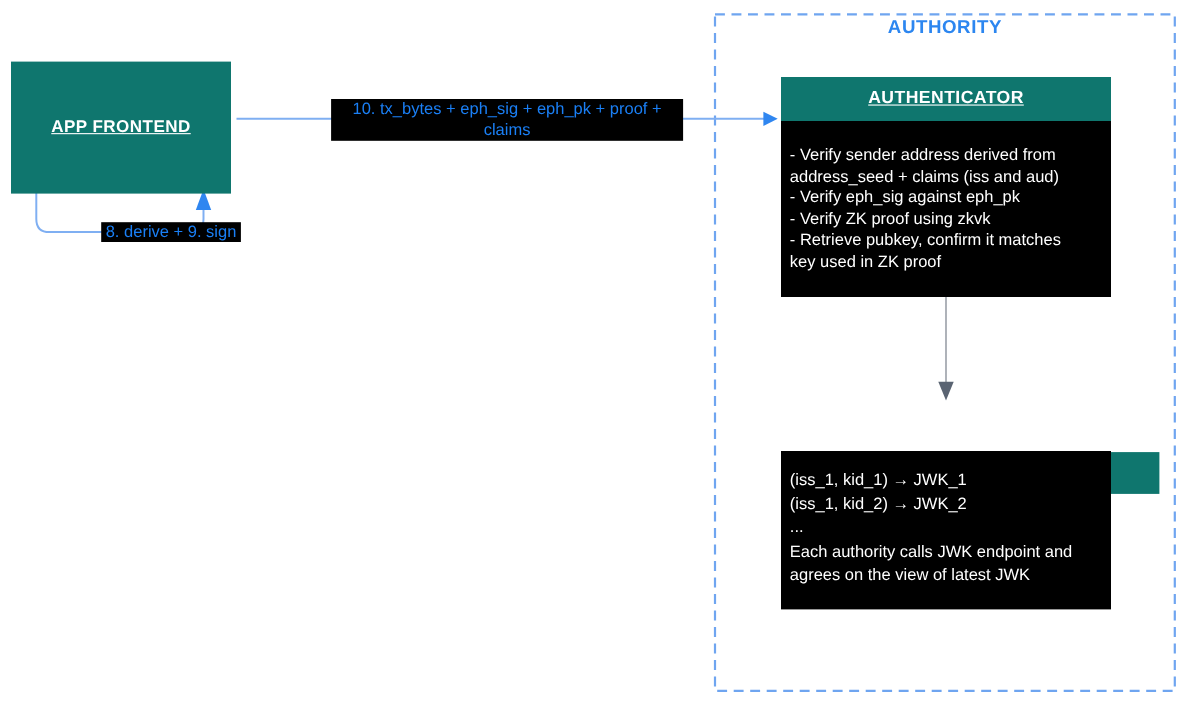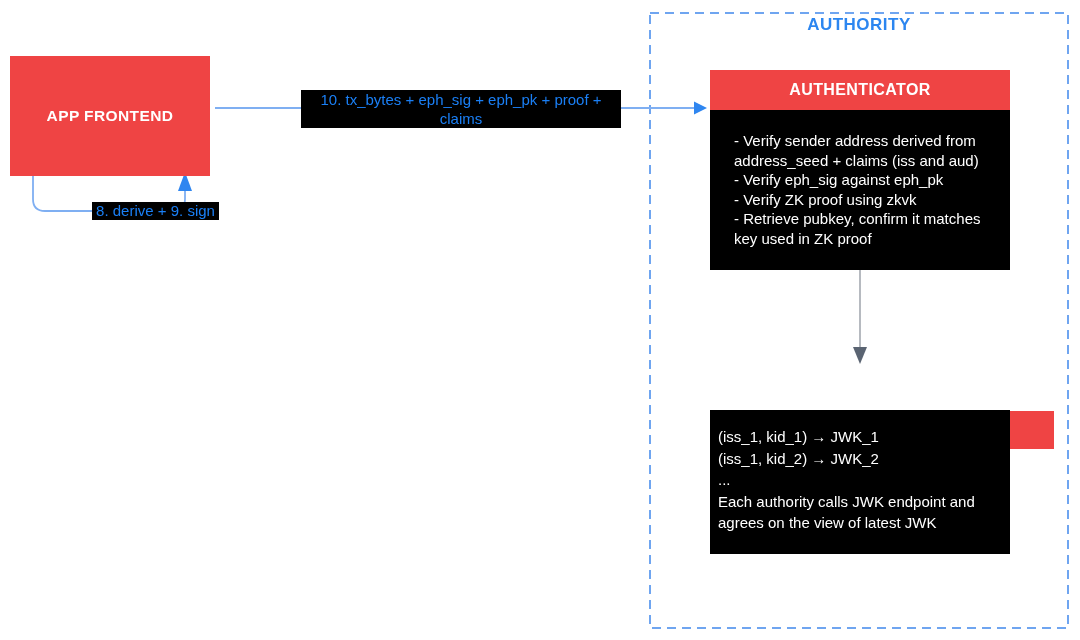--- a/index.html
+++ b/index.html
@@ -21,26 +21,27 @@
     width: 1080px; height: 640px;
   }
   .node {
     position: absolute;
     display: flex;
     align-items: center;
     justify-content: center;
     box-sizing: border-box;
   }
   .blue-box {
-    background: #ef4444;
+    background: #0f766e;
     color: #ffffff;
     font-weight: 700;
     font-size: 15.5px;
     letter-spacing: 0.4px;
     text-align: center;
+    text-decoration: underline;
   }
   .black-box {
     position: absolute;
     box-sizing: border-box;
     background: #000000;
     color: #ffffff;
     font-size: 15px;
     white-space: pre-line;
     text-align: left;
   }
@@ -59,21 +60,21 @@
     letter-spacing: 0.5px;
   }
   .auth-header {
     left: 710px; top: 70px;
     width: 300px; height: 40px;
     font-size: 16px;
   }
   .auth-body {
     left: 710px; top: 110px;
     width: 300px; height: 160px;
-    padding: 21px 8px 0 24px;
+    padding: 21px 8px 0 8px;
     line-height: 19.5px;
   }
   .state-header {
     left: 710px; top: 372px;
     width: 344px; height: 38px;
     font-size: 19px;
     margin-top: 39px;
   }
   .state-body {
     left: 710px; top: 410px;

